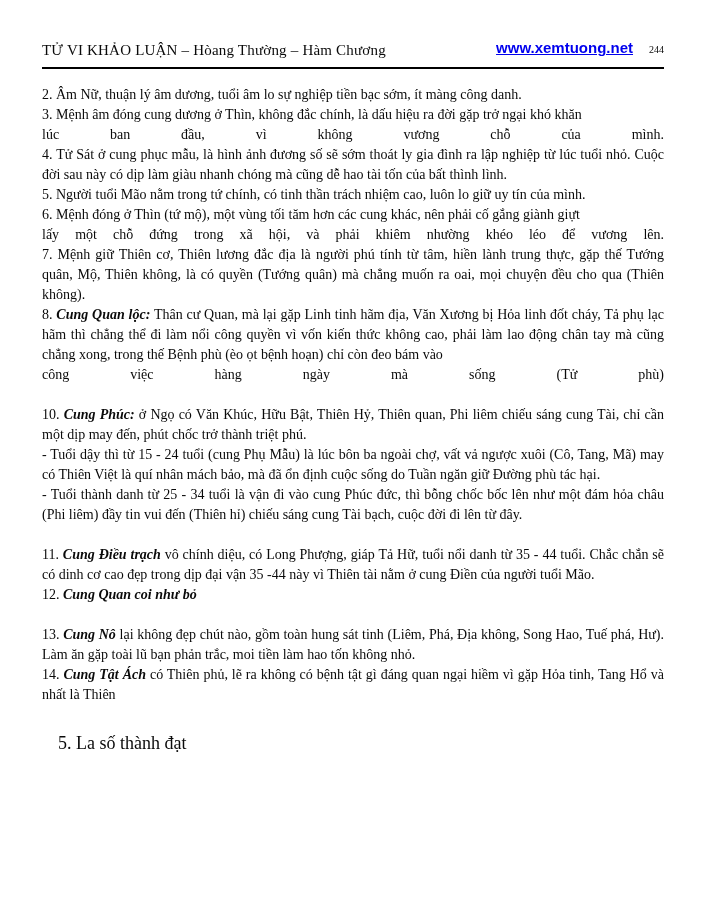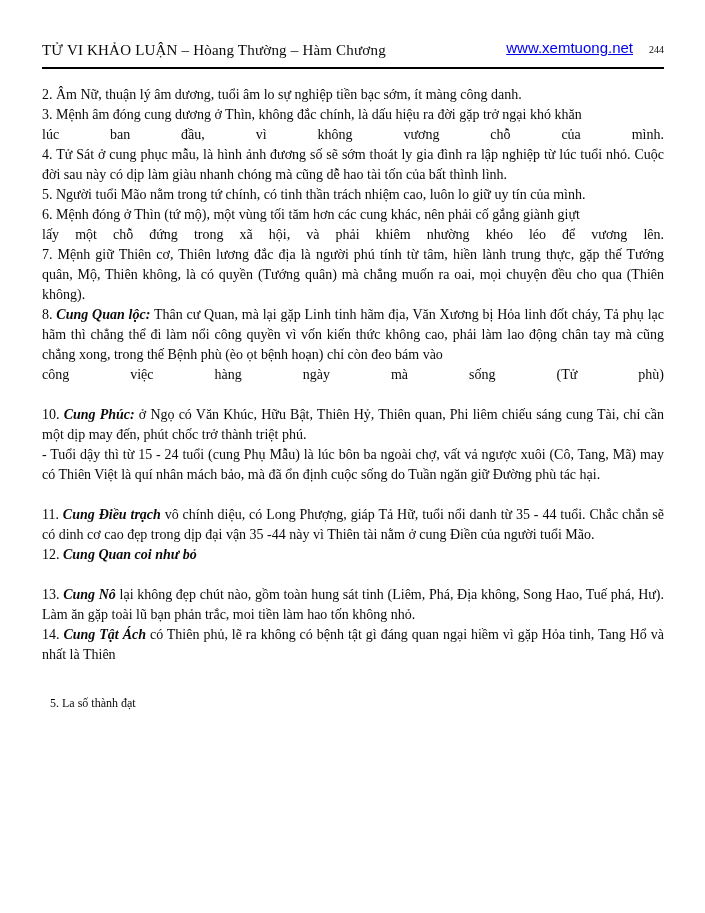--- a/index.html
+++ b/index.html
@@ -31,21 +31,21 @@
   .header-title {
     letter-spacing: 0.2px;
   }
   .header-right {
     display: flex;
     align-items: baseline;
     gap: 16px;
   }
   .header-link {
     font-family: "Liberation Sans", "DejaVu Sans", sans-serif;
-    font-weight: normal;
+    font-weight: bold;
     font-size: 15px;
     text-decoration: underline;
     cursor: pointer;
   }
   .page-number {
     font-size: 10px;
   }
   .header-rule {
     border: none;
     border-top: 2px solid #000000;
@@ -66,22 +66,22 @@
   }
   .stretch {
     text-align: justify;
     text-align-last: justify;
     margin: 0;
   }
   .gap {
     height: 20px;
   }
   .section-heading {
-    margin: 26px 0 0 8px;
-    font-size: 12px;
+    margin: 26px 0 0 16px;
+    font-size: 18px;
     font-weight: normal;
     line-height: 24px;
     text-align: left;
   }
 </style>
 </head>
 <body>
 
 <div class="page">
 
@@ -115,20 +115,21 @@
     <p class="para"><span>8.  </span><span class="em">Cung Quan lộc:</span><span> Thân cư Quan, mà lại gặp Linh tinh hãm địa, Văn Xương bị Hỏa linh đốt cháy, Tả phụ lạc hãm thì chẳng thể đi làm nổi  công quyền vì vốn kiến thức không cao, phải làm lao động chân tay mà cũng chẳng xong, trong thế Bệnh phù (èo ọt bệnh hoạn) chỉ còn đeo bám vào</span></p>
     <p class="stretch">công việc hàng ngày mà sống (Tử phù)</p>
 
 
     <div class="gap"></div>
 
     <p class="para"><span>10. </span><span class="em">Cung Phúc:</span><span> ở Ngọ có Văn Khúc, Hữu Bật, Thiên Hỷ, Thiên quan, Phi liêm chiếu sáng cung Tài, chỉ cần  một dịp may đến, phút chốc trở thành triệt phú.</span></p>
 
     <p class="para"><span></span><span class="em"></span><span>-  Tuổi dậy thì từ 15 - 24 tuổi (cung Phụ Mẫu) là lúc bôn ba ngoài chợ, vất vả ngược xuôi (Cô, Tang, Mã) may có Thiên Việt là quí nhân mách bảo, mà đã ổn định cuộc sống do Tuần ngăn giữ Đường phù tác hại.</span></p>
 
+    <p class="para"><span></span><span class="em"></span><span>-  Tuổi thành danh từ 25 - 34 tuổi là vận đi vào cung Phúc đức, thì bỗng chốc bốc lên như một đám hỏa châu (Phi liêm) đầy tin vui đến (Thiên hỉ) chiếu sáng cung Tài bạch, cuộc đời đi lên từ đây.</span></p>
 
     <div class="gap"></div>
 
     <p class="para"><span>11. </span><span class="em">Cung Điều trạch</span><span> vô chính diệu, có Long Phượng, giáp Tả Hữ, tuổi nổi danh từ 35 - 44 tuổi. Chắc chắn sẽ có dinh cơ cao đẹp trong dịp đại vận 35 -44 này vì Thiên tài nằm ở cung Điền của người tuổi Mão.</span></p>
 
     <p class="para"><span>12. </span><span class="em">Cung Quan coi như bỏ</span><span></span></p>
 
     <div class="gap"></div>
 
     <p class="para"><span>13. </span><span class="em">Cung Nô</span><span> lại không đẹp chút nào, gồm toàn hung sát tinh (Liêm, Phá, Địa không, Song Hao, Tuế phá, Hư). Làm ăn gặp toài lũ bạn phản trắc, moi tiền làm hao tốn không nhỏ.</span></p>

